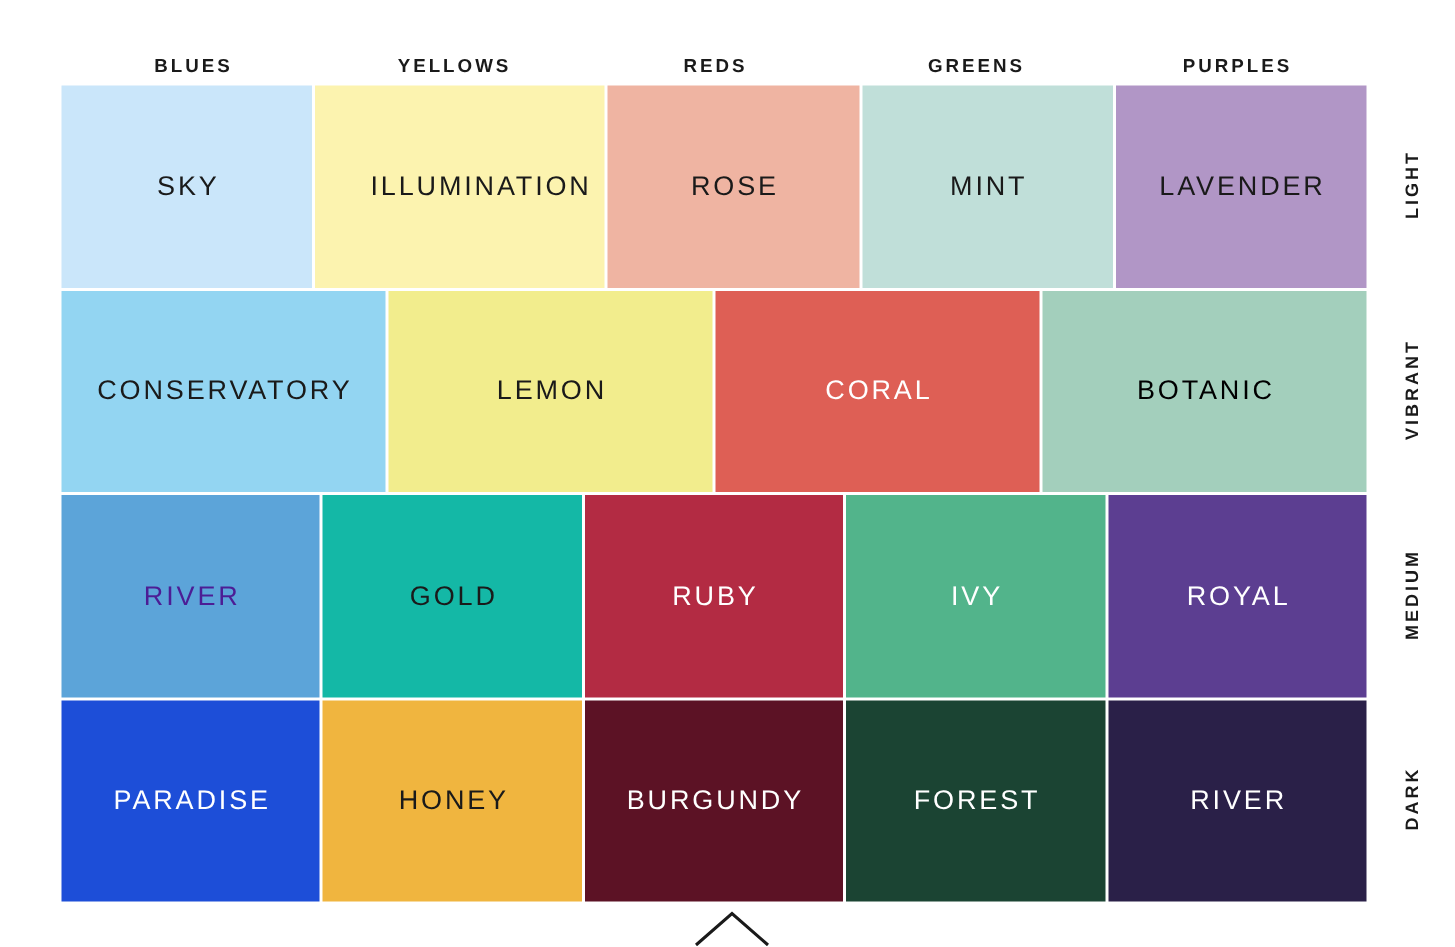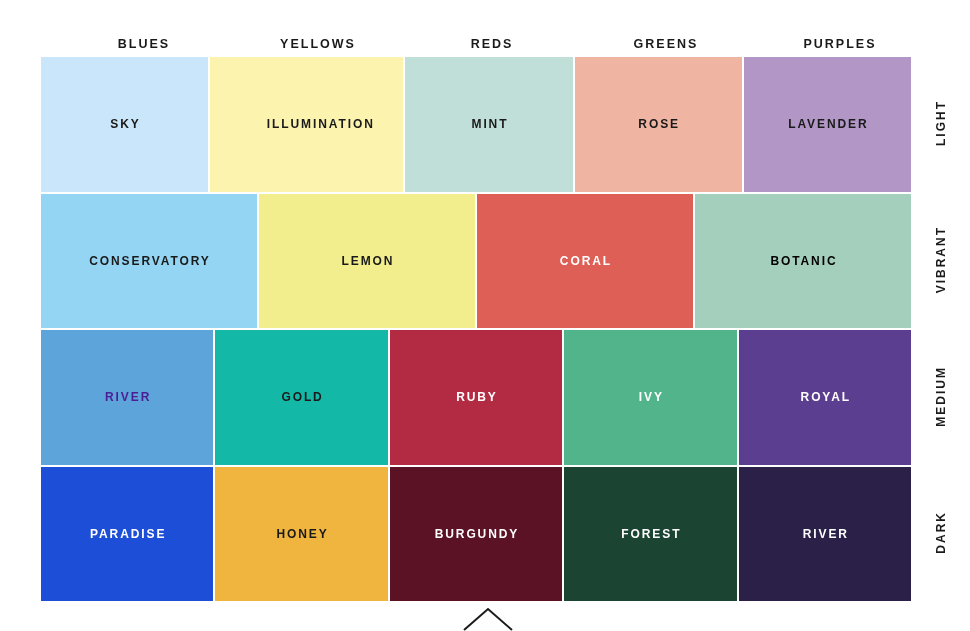--- a/index.html
+++ b/index.html
@@ -15,21 +15,21 @@
   #palette-board {
     position: relative;
     width: 970px;
     height: 631px;
     background: #ffffff;
   }
 
   
   .column-header-row {
     position: absolute;
-    left: 56px;
+    left: 41px;
     top: 30px;
     width: 870px;
     height: 27px;
     display: flex;
   }
   .column-header {
     flex: 1 1 0;
     display: flex;
     align-items: center;
     justify-content: center;
@@ -58,22 +58,22 @@
     min-height: 0;
   }
   .swatch-cell {
     flex: 1 1 0;
     display: flex;
     align-items: center;
     justify-content: center;
     min-width: 0;
   }
   .swatch-label {
-    font-size: 12px;
-    font-weight: bold;
+    font-size: 18px;
+    font-weight: normal;
     letter-spacing: 1.9px;
     text-indent: 1.9px;
     white-space: nowrap;
   }
 
   
   .tone-label-col {
     position: absolute;
     left: 911px;
     top: 57px;
@@ -126,25 +126,25 @@
 
   <div class="swatch-grid">
 
     <div class="swatch-row">
       <div class="swatch-cell" style="background-color: rgb(202, 230, 250);">
         <span class="swatch-label" style="color: rgb(26, 26, 26);">SKY</span>
       </div>
       <div class="swatch-cell" style="background-color: rgb(252, 243, 175); padding-left: 26px;">
         <span class="swatch-label" style="color: rgb(26, 26, 26);">ILLUMINATION</span>
       </div>
+      <div class="swatch-cell" style="background-color: rgb(239, 180, 162);">
+        <span class="swatch-label" style="color: rgb(26, 26, 26);">ROSE</span>
+      </div>
       <div class="swatch-cell" style="background-color: rgb(192, 223, 217);">
         <span class="swatch-label" style="color: rgb(26, 26, 26);">MINT</span>
-      </div>
-      <div class="swatch-cell" style="background-color: rgb(239, 180, 162);">
-        <span class="swatch-label" style="color: rgb(26, 26, 26);">ROSE</span>
       </div>
       <div class="swatch-cell" style="background-color: rgb(177, 150, 198);">
         <span class="swatch-label" style="color: rgb(26, 26, 26);">LAVENDER</span>
       </div>
     </div>
 
     <div class="swatch-row">
       <div class="swatch-cell" style="background-color: rgb(147, 213, 242);">
         <span class="swatch-label" style="color: rgb(26, 26, 26);">CONSERVATORY</span>
       </div>

